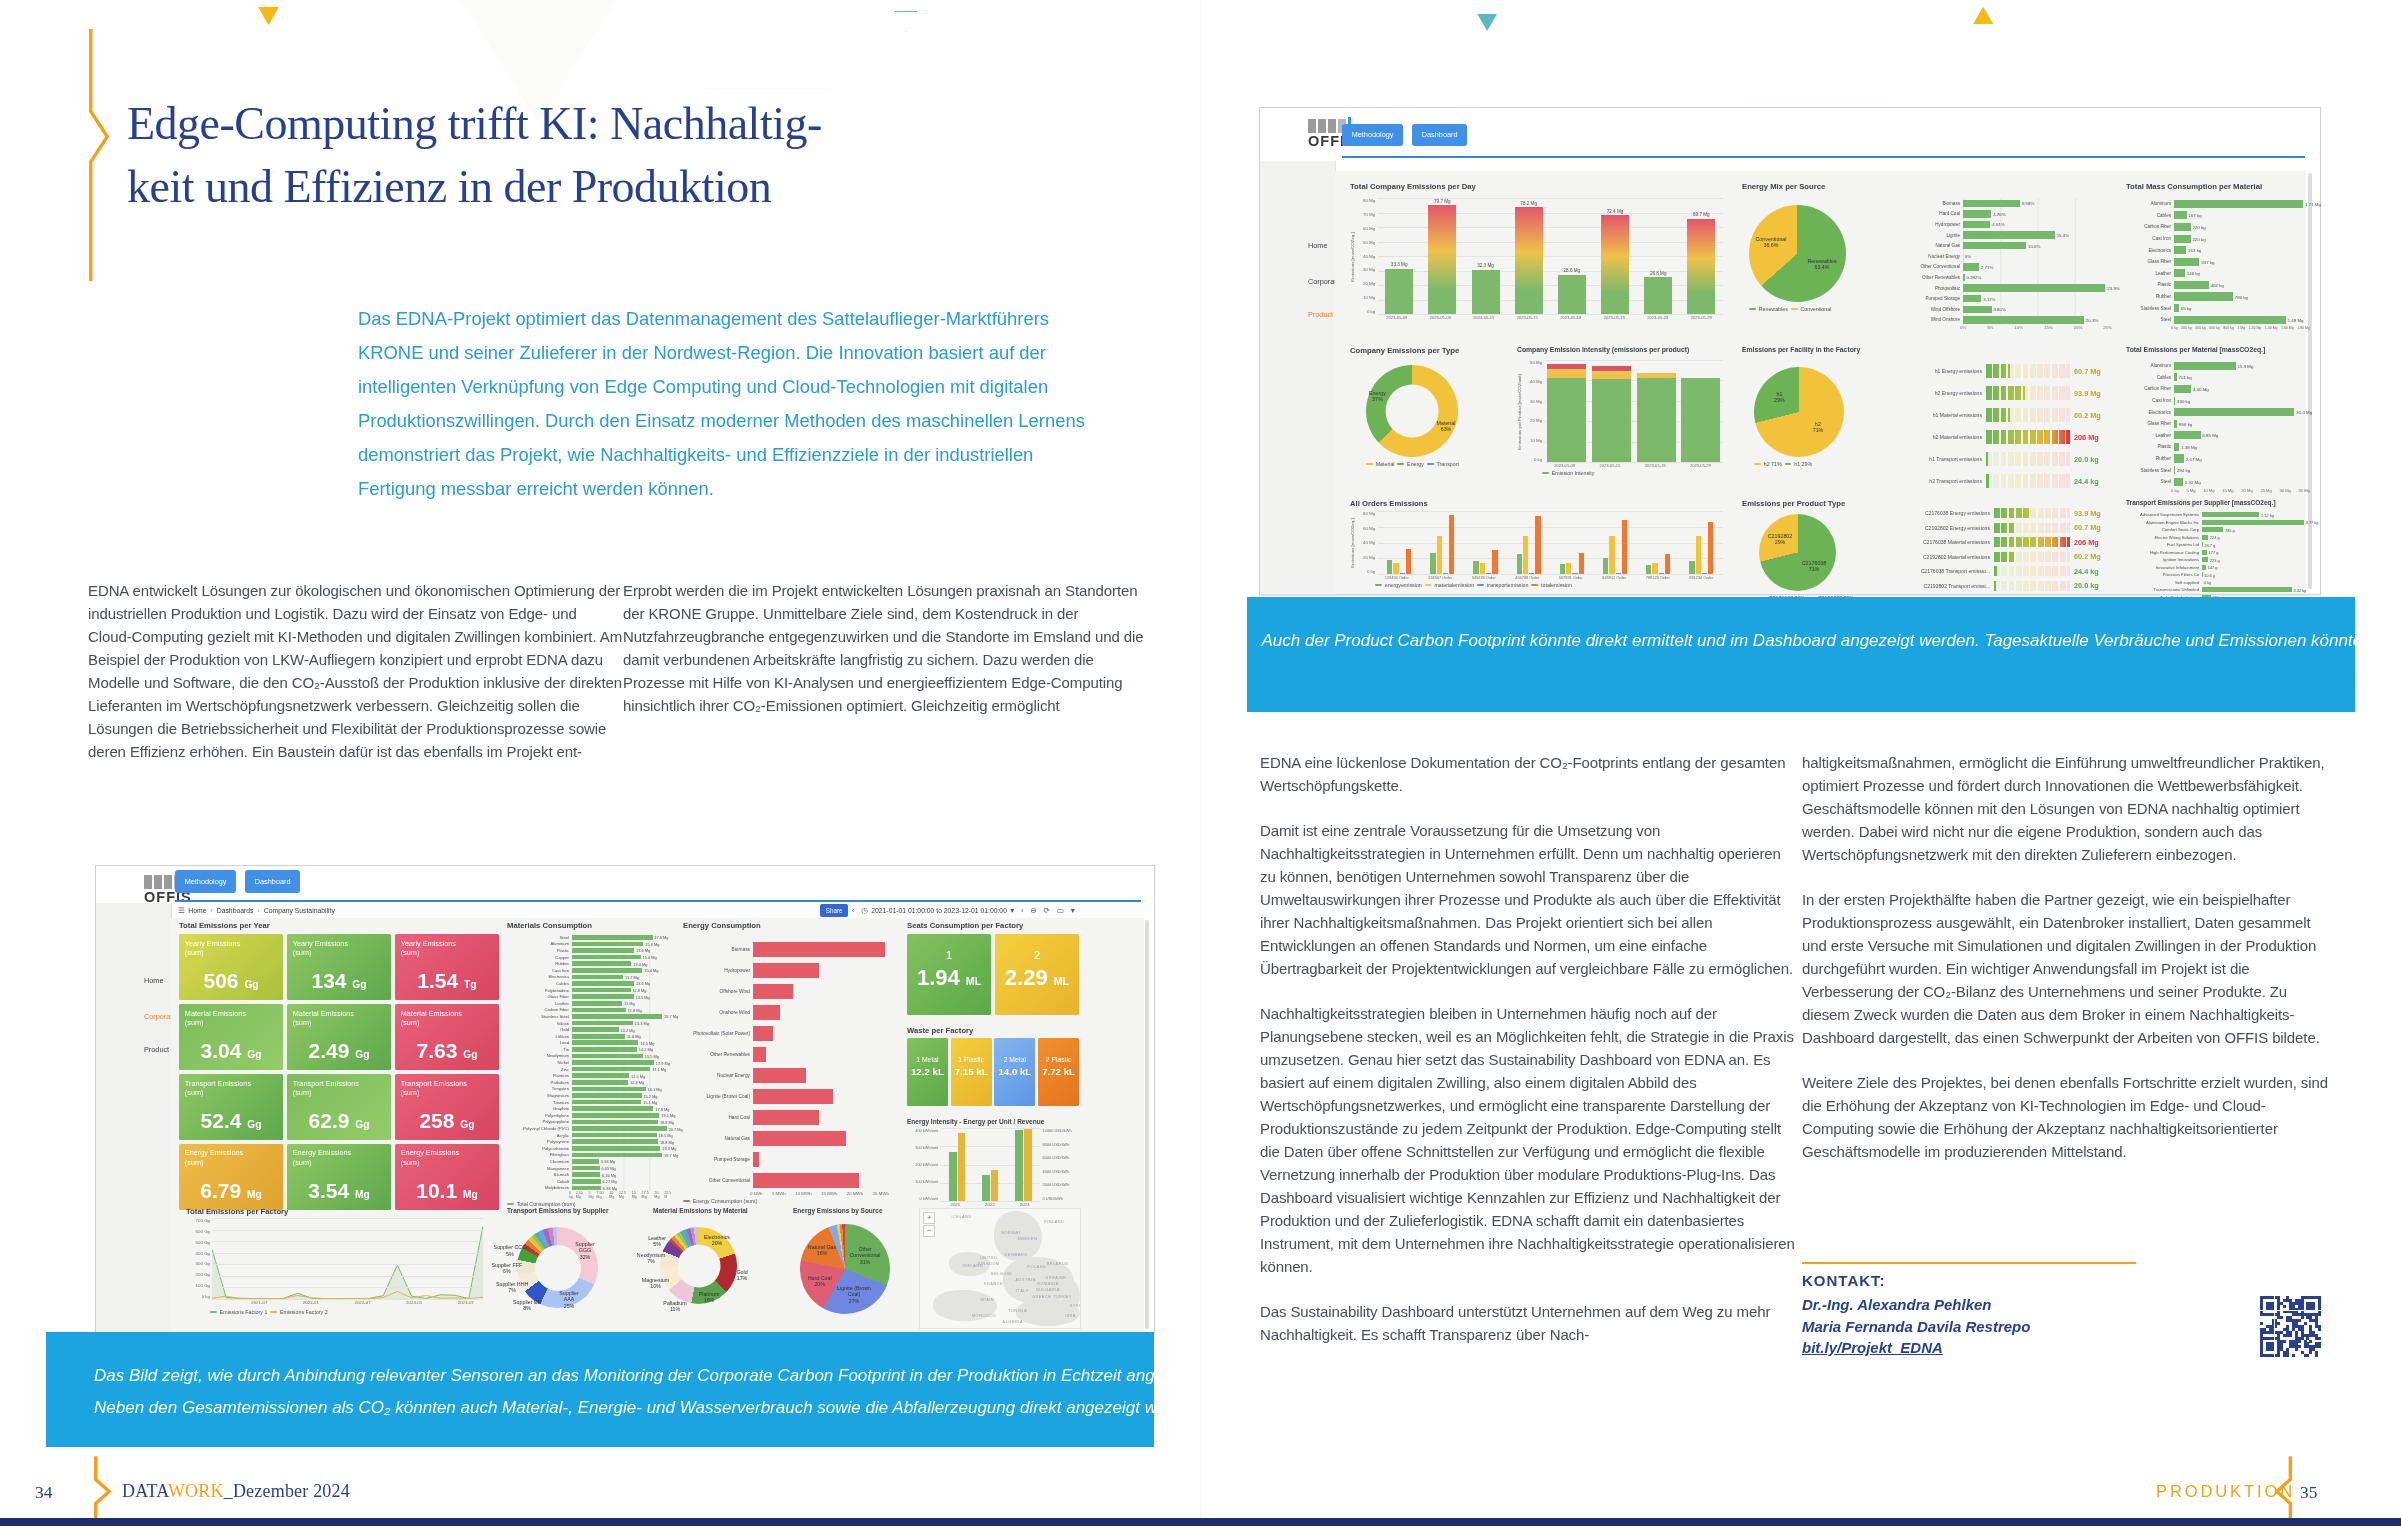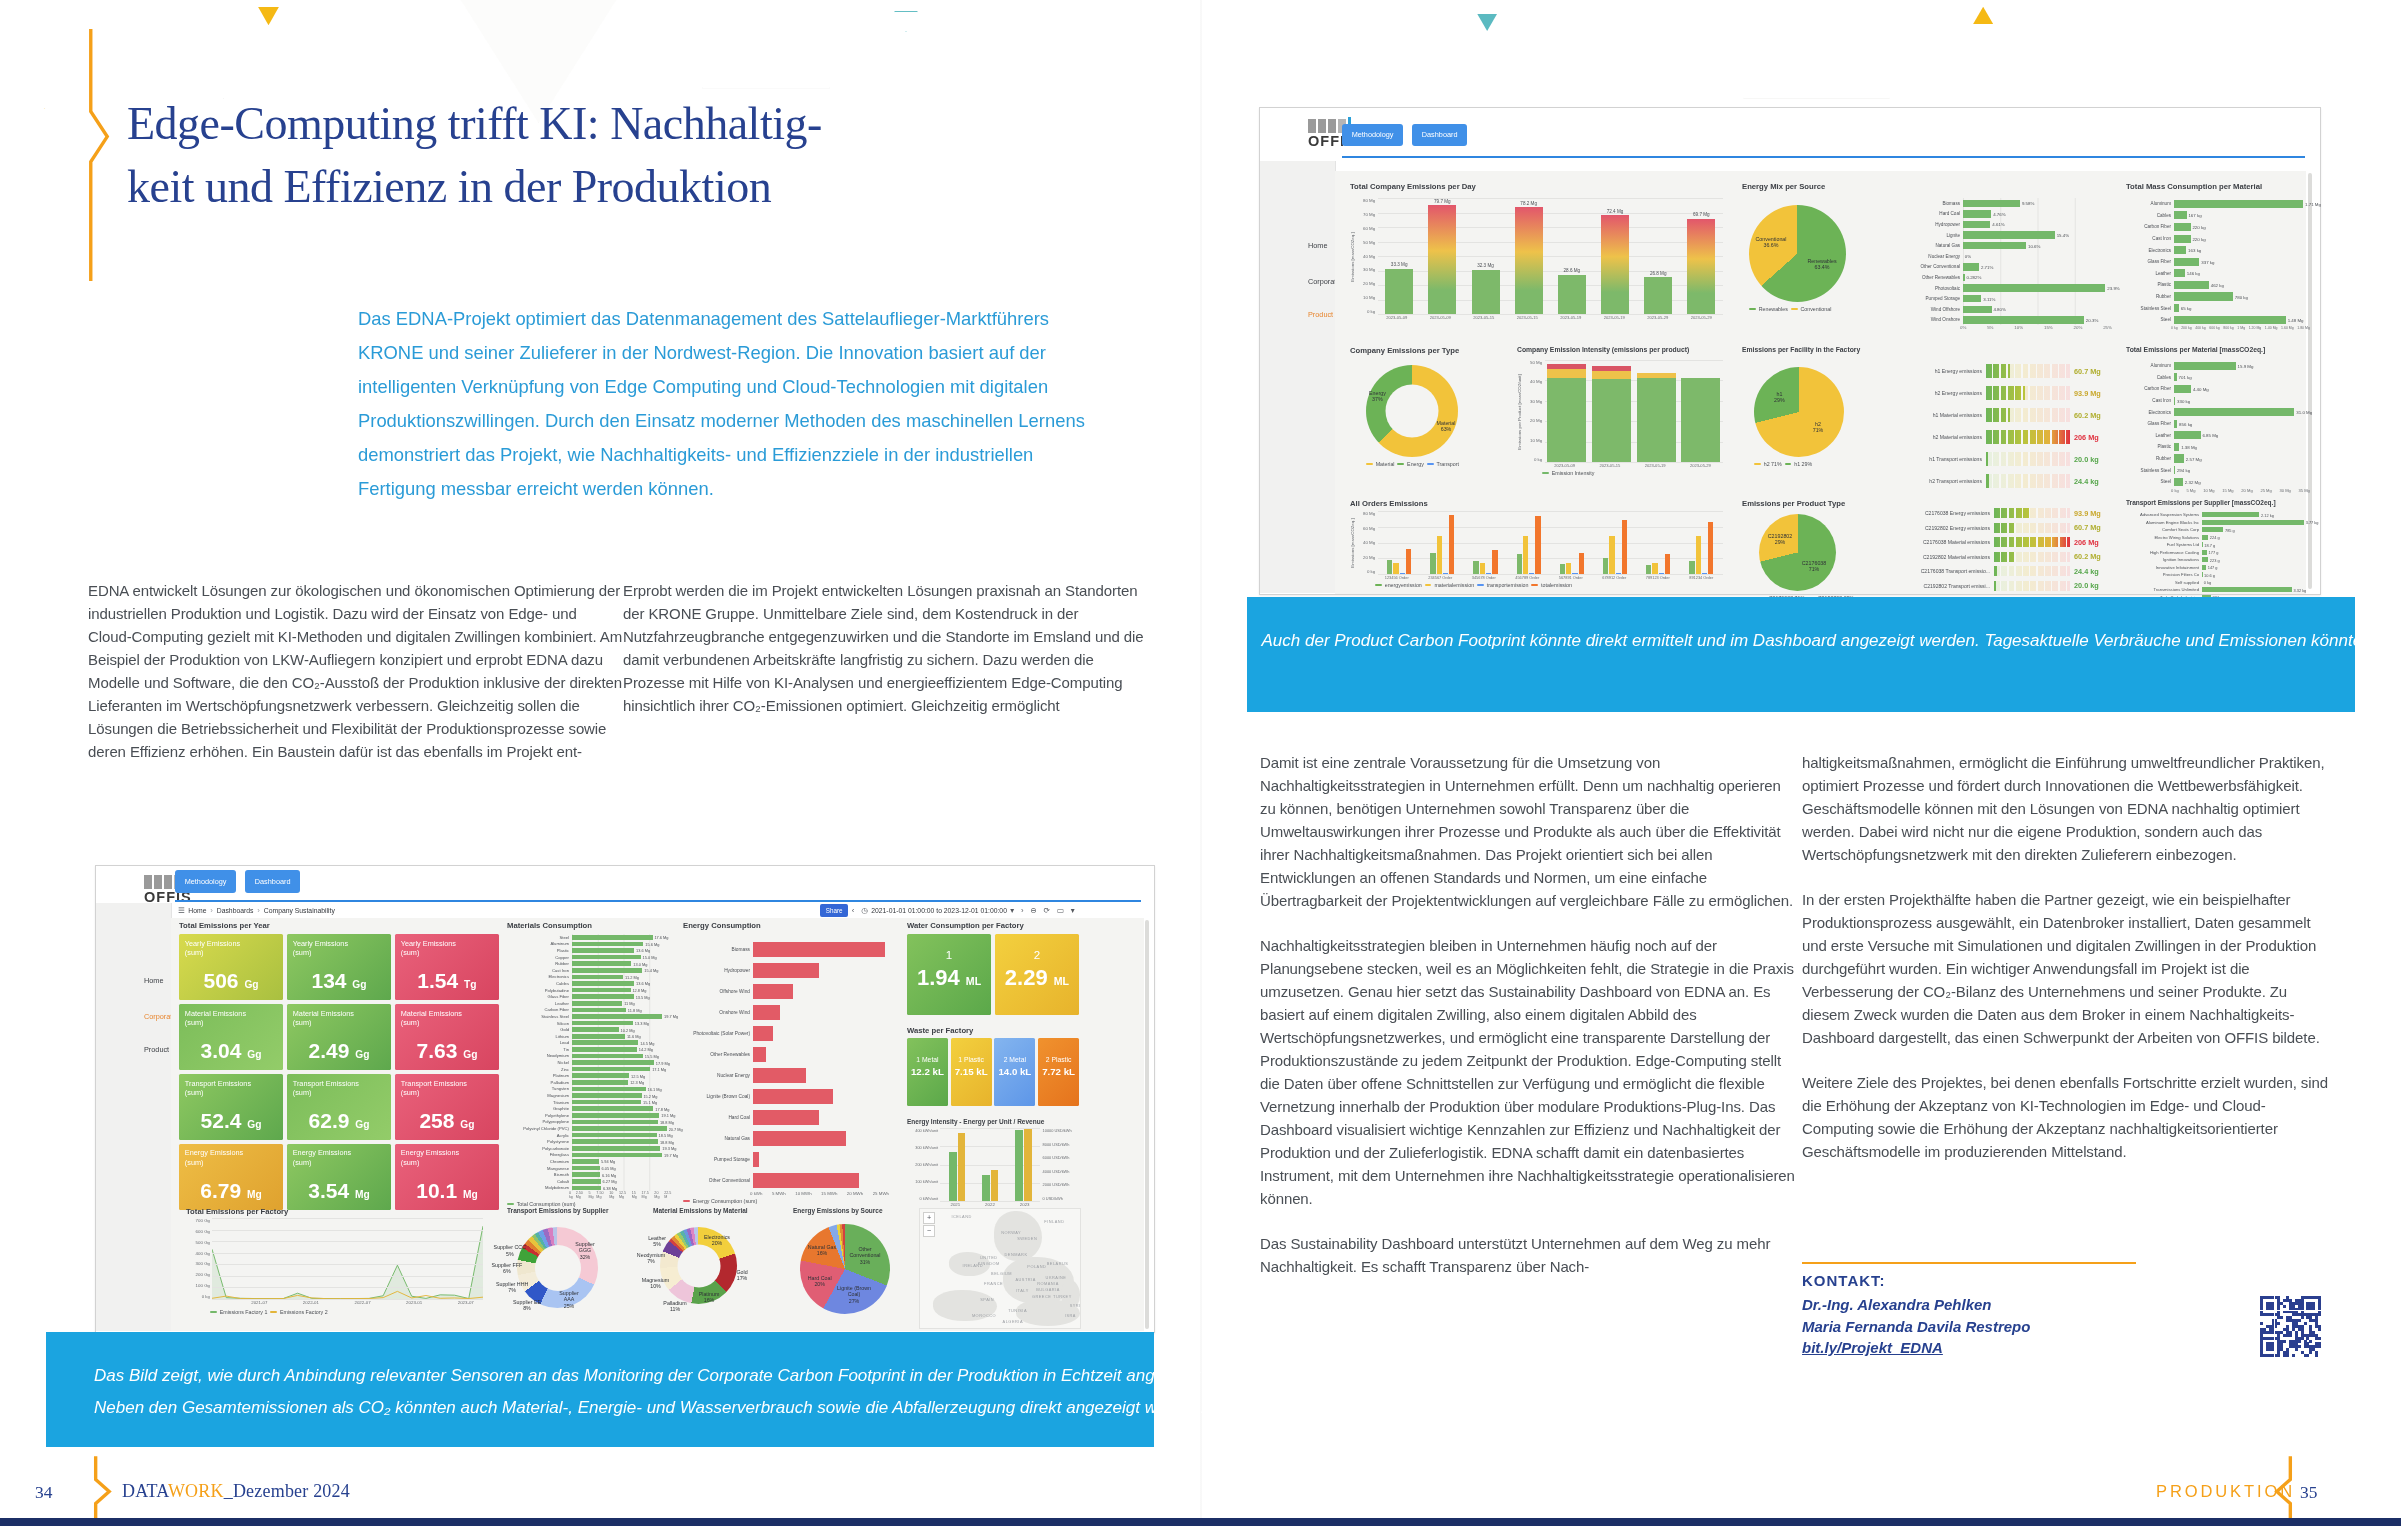--- a/index.html
+++ b/index.html
@@ -611,21 +611,21 @@
           <span>15 MWh</span>
           <span>20 MWh</span>
           <span>25 MWh</span>
         </div>
         <div class="clegend">
           <span class="ldash" style="background: rgb(226, 91, 102);"></span>
           <span>Energy Consumption (sum)</span>
         </div>
       </div>
 
-    <div class="abs ptitle" style="left:811px;top:55px;">Water Consumption per Factory</div>
+    <div class="abs ptitle" style="left:811px;top:55px;">Seats Consumption per Factory</div>
     <div class="abs" id="c-water" style="left: 811px; top: 68px; width: 172px; display: flex; gap: 3.9px;">
         <div class="wtile w-green" style="flex: 1 1 0%; height: 81px;">
           <div style="font-size: 11.6px; margin-top: 13.6px;">1</div>
           <div style="font-size: 22px; font-weight: bold; margin-top: 4.8px;">1.94 <span style="font-size: 10.6px;">ML</span></div>
         </div>
         <div class="wtile w-yellow" style="flex: 1 1 0%; height: 81px;">
           <div style="font-size: 11.6px; margin-top: 13.6px;">2</div>
           <div style="font-size: 22px; font-weight: bold; margin-top: 4.8px;">2.29 <span style="font-size: 10.6px;">ML</span></div>
         </div>
       </div>
@@ -1732,20 +1732,21 @@
           <span>4 kg</span>
         </div>
       </div>
   </div>
 
   <div class="abs caption-bar" style="left:1247px;top:597px;width:1108px;height:115px;padding:28px 0 0 14.5px;box-sizing:border-box;">
     <div class="caption-line">Auch der Product Carbon Footprint könnte direkt ermittelt und im Dashboard angezeigt werden. Tagesaktuelle Verbräuche und Emissionen könnten hier den Mitarbeitenden</div>
   </div>
 
   <div class="abs bodycol" style="left:1260px;top:751px;width:535px;">
+    <p>EDNA eine lückenlose Dokumentation der CO₂-Footprints entlang der gesamten Wertschöpfungskette.</p>
     <p>Damit ist eine zentrale Voraussetzung für die Umsetzung von Nachhaltigkeitsstrategien in Unternehmen erfüllt. Denn um nachhaltig operieren zu können, benötigen Unternehmen sowohl Transparenz über die Umweltauswirkungen ihrer Prozesse und Produkte als auch über die Effektivität ihrer Nachhaltigkeitsmaßnahmen. Das Projekt orientiert sich bei allen Entwicklungen an offenen Standards und Normen, um eine einfache Übertragbarkeit der Projektentwicklungen auf vergleichbare Fälle zu ermöglichen.</p>
     <p>Nachhaltigkeitsstrategien bleiben in Unternehmen häufig noch auf der Planungsebene stecken, weil es an Möglichkeiten fehlt, die Strategie in die Praxis umzusetzen. Genau hier setzt das Sustainability Dashboard von EDNA an. Es basiert auf einem digitalen Zwilling, also einem digitalen Abbild des Wertschöpfungsnetzwerkes, und ermöglicht eine transparente Darstellung der Produktionszustände zu jedem Zeitpunkt der Produktion. Edge-Computing stellt die Daten über offene Schnittstellen zur Verfügung und ermöglicht die flexible Vernetzung innerhalb der Produktion über modulare Produktions-Plug-Ins. Das Dashboard visualisiert wichtige Kennzahlen zur Effizienz und Nachhaltigkeit der Produktion und der Zulieferlogistik. EDNA schafft damit ein datenbasiertes Instrument, mit dem Unternehmen ihre Nachhaltigkeitsstrategie operationalisieren können.</p>
     <p>Das Sustainability Dashboard unterstützt Unternehmen auf dem Weg zu mehr Nachhaltigkeit. Es schafft Transparenz über Nach-</p>
   </div>
   <div class="abs bodycol" style="left:1802px;top:751px;width:535px;">
     <p>haltigkeitsmaßnahmen, ermöglicht die Einführung umweltfreundlicher Praktiken, optimiert Prozesse und fördert durch Innovationen die Wettbewerbsfähigkeit. Geschäftsmodelle können mit den Lösungen von EDNA nachhaltig optimiert werden. Dabei wird nicht nur die eigene Produktion, sondern auch das Wertschöpfungsnetzwerk mit den direkten Zulieferern einbezogen.</p>
     <p>In der ersten Projekthälfte haben die Partner gezeigt, wie ein beispielhafter Produktionsprozess ausgewählt, ein Datenbroker installiert, Daten gesammelt und erste Versuche mit Simulationen und digitalen Zwillingen in der Produktion durchgeführt wurden. Ein wichtiger Anwendungsfall im Projekt ist die Verbesserung der CO₂-Bilanz des Unternehmens und seiner Produkte. Zu diesem Zweck wurden die Daten aus dem Broker in einem Nachhaltigkeits-Dashboard dargestellt, das einen Schwerpunkt der Arbeiten von OFFIS bildete.</p>
     <p>Weitere Ziele des Projektes, bei denen ebenfalls Fortschritte erzielt wurden, sind die Erhöhung der Akzeptanz von KI-Technologien im Edge- und Cloud-Computing sowie die Erhöhung der Akzeptanz nachhaltigkeitsorientierter Geschäftsmodelle im produzierenden Mittelstand.</p>
   </div>
 

